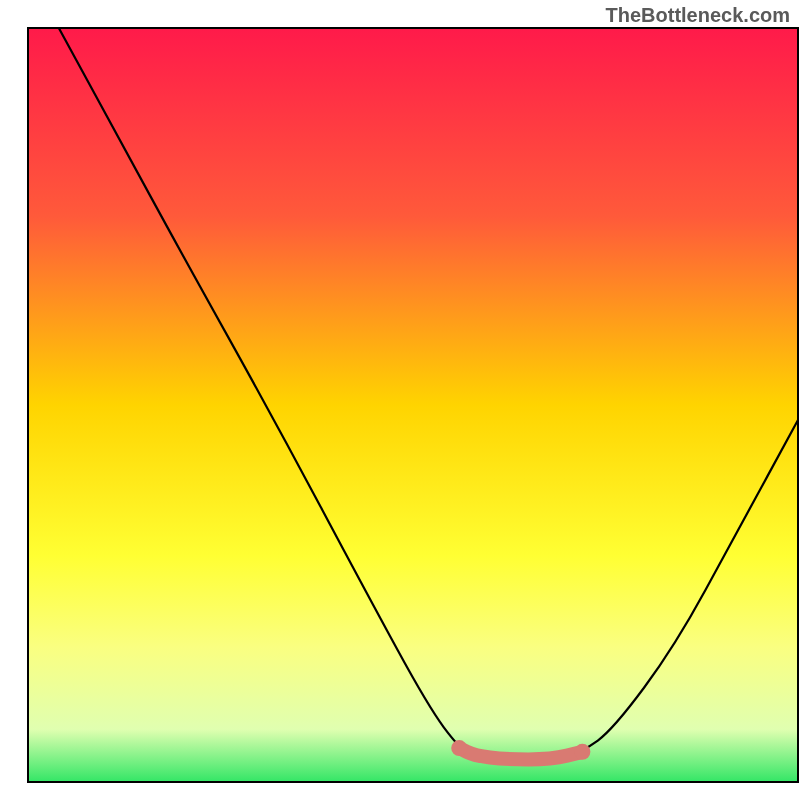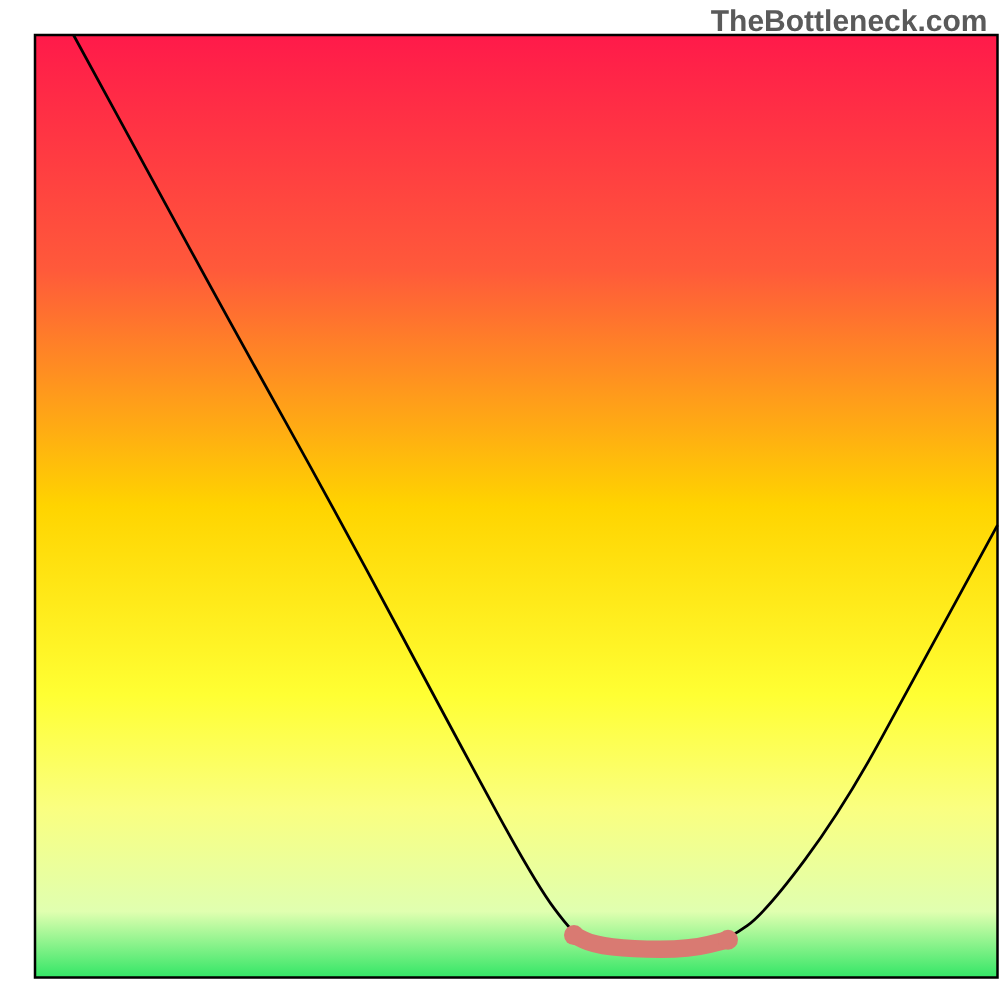--- a/index.html
+++ b/index.html
@@ -13,21 +13,21 @@
   }
   .chart-container {
     position: relative;
     width: 800px;
     height: 800px;
   }
   .attribution {
     position: absolute;
     top: 4px;
     right: 10px;
-    font-size: 24px;
+    font-size: 20px;
     font-weight: bold;
     color: #5a5a5a;
     z-index: 10;
   }
   svg {
     display: block;
   }
 </style>
 </head>
 <body>

